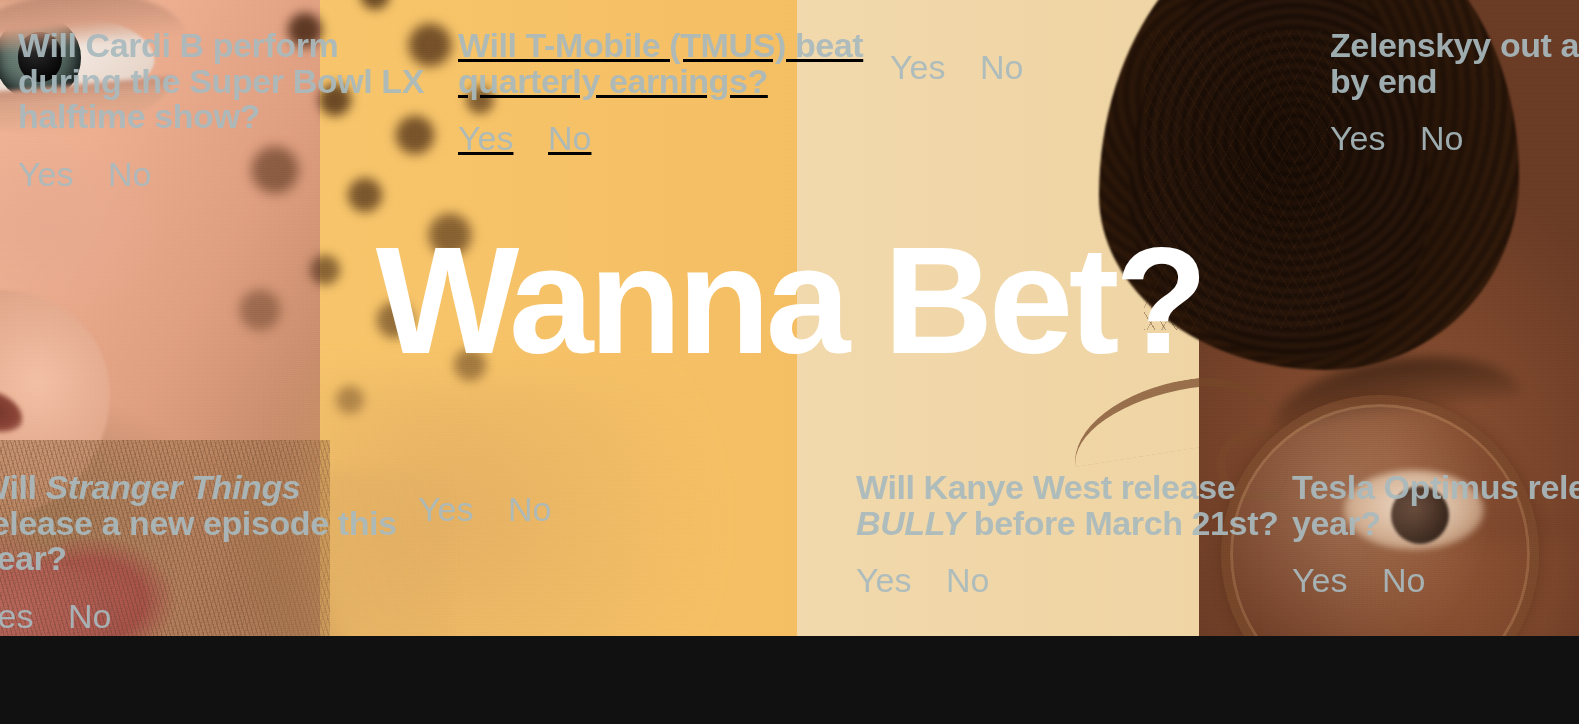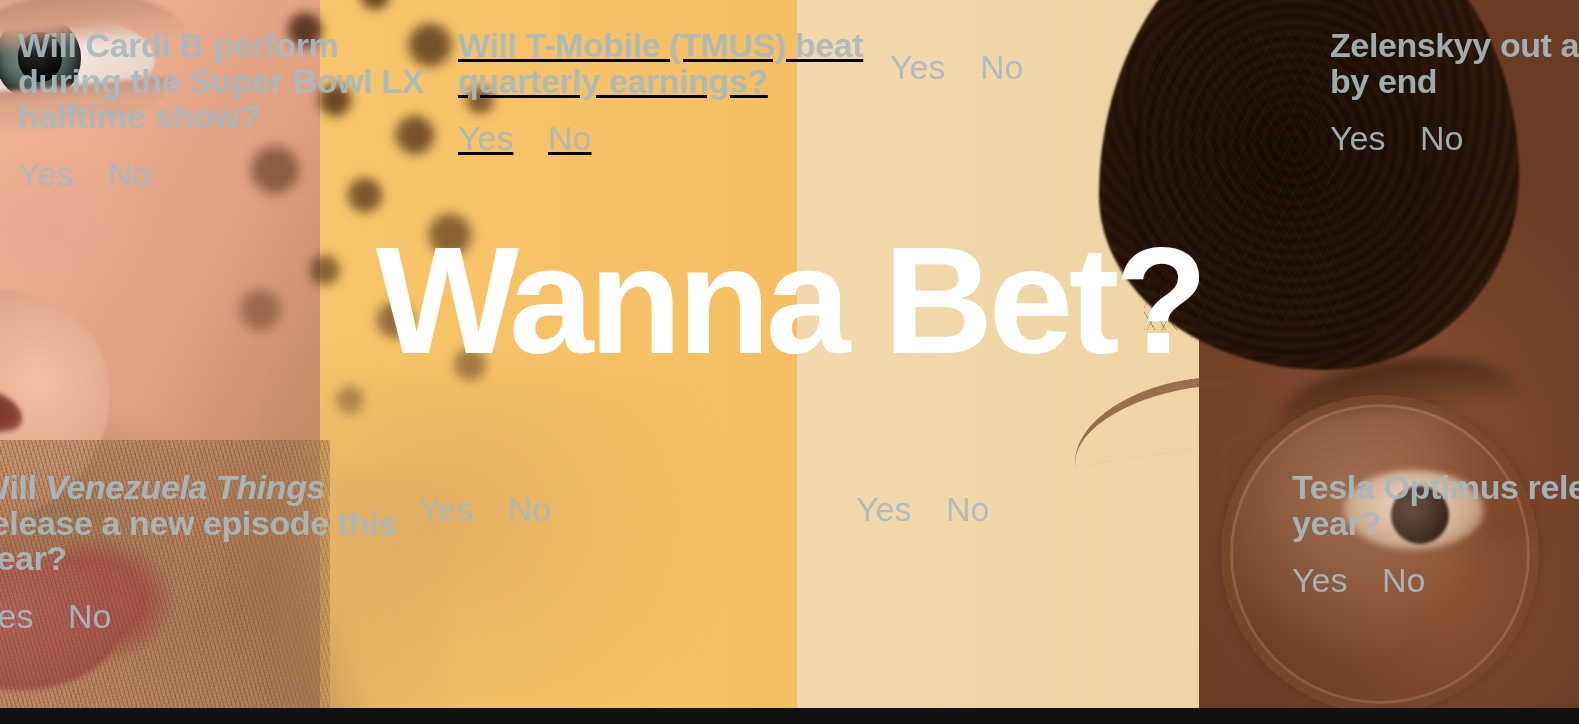--- a/index.html
+++ b/index.html
@@ -4,21 +4,21 @@
 <title>Wanna Bet?</title>
 <style>
   html, body {
     margin: 0;
     padding: 0;
     background: #111;
   }
   #stage {
     position: relative;
     width: 1579px;
-    height: 708px;
+    height: 636px;
     overflow: hidden;
     font-family: "Liberation Sans", sans-serif;
     background: #a21caf;
     user-select: none;
   }
 
   
   .bg-layer { position: absolute; inset: 0; }
 
   
@@ -348,35 +348,36 @@
       <p class="q">Zelenskyy out as president by end</p>
       <div class="choices">
         <span class="choice yes">Yes</span>
         <span class="choice no">No</span>
       </div>
     </div>
 
     <div class="hero">Wanna Bet?</div>
 
     <div class="card c-stranger">
-      <p class="q"><span>Will </span><i>Venezuela Things</i><span> release a new episode this year?</span></p>
+      <p class="q"><span>Will </span><i>Stranger Things</i><span> release a new episode this year?</span></p>
       <div class="choices">
         <span class="choice yes">Yes</span>
         <span class="choice no">No</span>
       </div>
     </div>
 
     <div class="card c-trump">
       <div class="choices">
         <span class="choice yes">Yes</span>
         <span class="choice no">No</span>
       </div>
     </div>
 
     <div class="card c-kanye">
+      <p class="q"><span>Will Kanye West release </span><i>BULLY</i><span> before March 21st?</span></p>
       <div class="choices">
         <span class="choice yes">Yes</span>
         <span class="choice no">No</span>
       </div>
     </div>
 
     <div class="card c-tesla">
       <p class="q">Tesla Optimus rele this year?</p>
       <div class="choices">
         <span class="choice yes">Yes</span>

